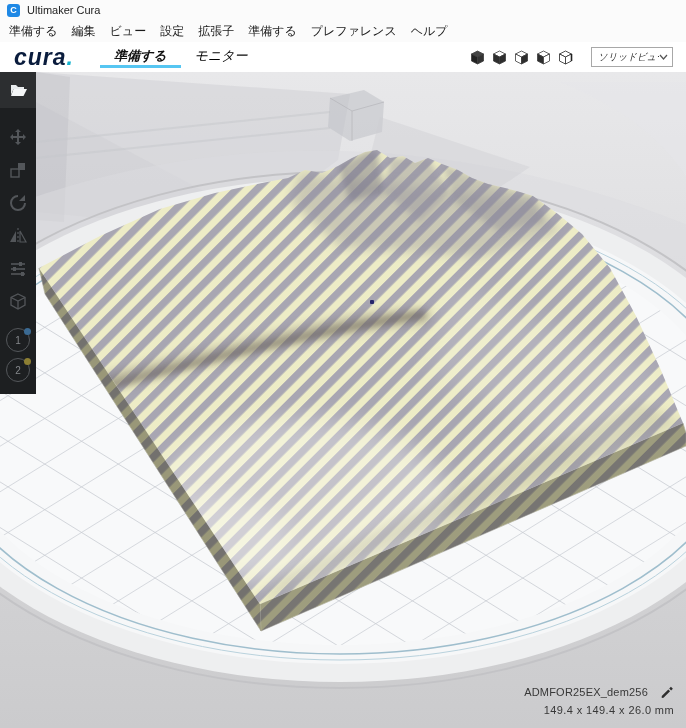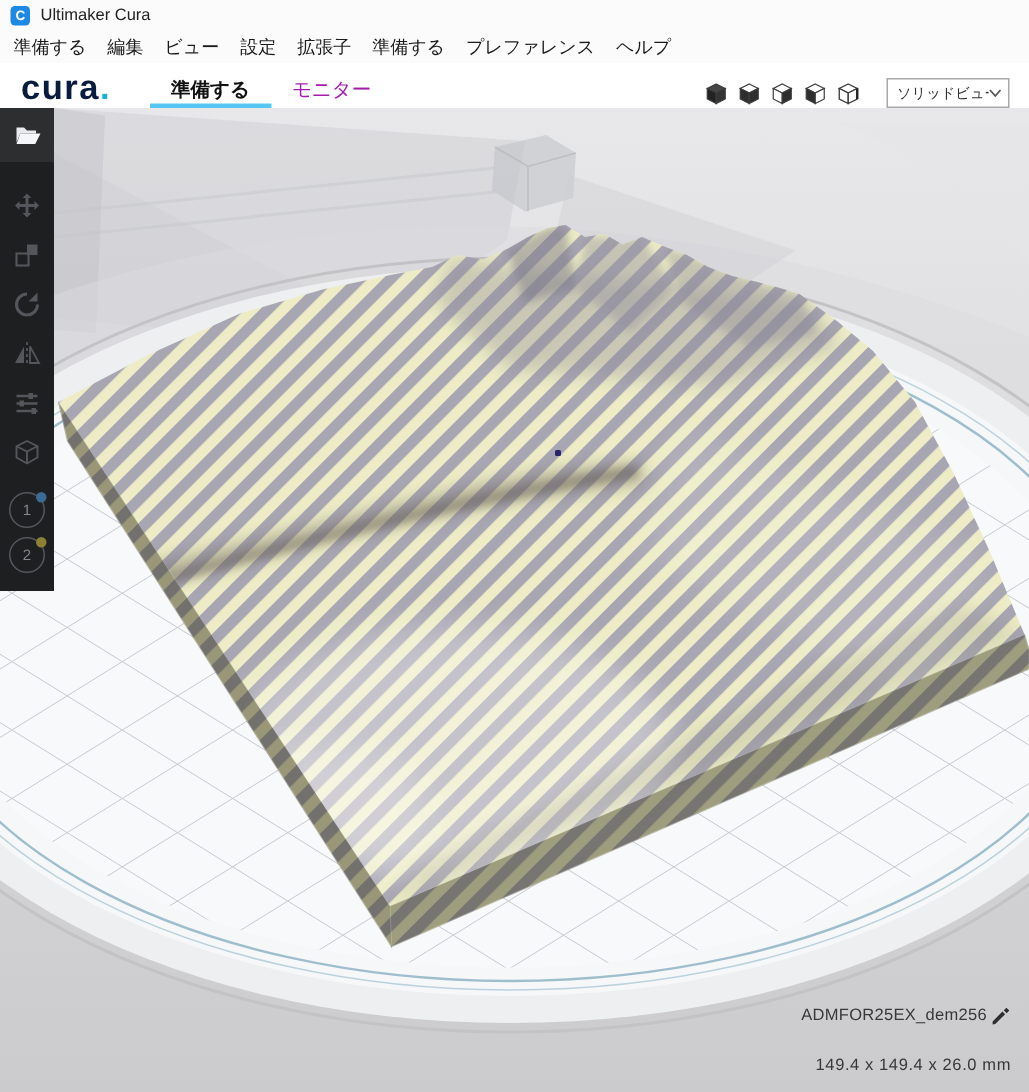--- a/index.html
+++ b/index.html
@@ -11,30 +11,30 @@
     background:#fbfbfb; }
   .app-icon { width:13px; height:13px; border-radius:3px; background:#1e88e5;
     color:#fff; font-size:9px; font-weight:bold; display:flex; align-items:center;
     justify-content:center; margin-right:7px; }
   .titletext { font-size:11px; color:#222; }
 
   .menubar { height:22px; display:flex; align-items:center; background:#fbfbfb;
     padding-left:2px; }
   .menu-item { font-size:12px; color:#1a1a1a; padding:0 7px; cursor:default; }
 
-  .header { height:30px; background:#ffffff; display:flex; align-items:flex-end;
-    padding-left:14px; position:relative; }
+  .header { height:30px; background:#ffffff; display:flex; align-items:center;
+    padding-left:14px; position:relative;font-style:italic; }
   .logo { display:flex; align-items:center; font-size:23px; font-weight:bold;
     color:#0a1c3d; letter-spacing:1px; }
   .logo .dot { color:#14b2ce; }
   .tabs { display:flex; margin-left:26px; }
   .tab { font-size:13px; display:flex; align-items:center; padding:0 14px;
     border-bottom:3px solid transparent; }
   .tab.active { color:#111; font-weight:bold; border-bottom-color:#56c6f2; }
-  .tab.inactive { color:#a21caf; }
+  .tab.inactive { color:#000000; }
   .header-right { margin-left:auto; display:flex; align-items:center; gap:5px;
     padding-right:13px; }
   .viewbtn { width:17px; height:17px; display:flex; align-items:center;
     justify-content:center; }
   .dropdown { margin-left:12px; width:82px; height:20px; border:1px solid #a8a8a8;
     background:#fff; display:flex; align-items:center; font-size:9.5px; color:#333;
     padding:0 4px 0 6px; }
   .dropdown .dd-label { flex:1; white-space:nowrap; overflow:hidden; }
 
   
@@ -55,23 +55,23 @@
     border:1.5px solid #54575b; color:#84878b; font-size:10px; display:flex;
     align-items:center; justify-content:center; }
   .ext-dot { position:absolute; top:-1px; right:-2px; width:7px; height:7px;
     border-radius:50%; }
   .ext-dot.e1 { background:#3b6a93; }
   .ext-dot.e2 { background:#8d7f33; }
 
   
   .model-info { position:absolute; right:12px; bottom:12px; text-align:right; }
   .model-name-row { display:flex; align-items:center; justify-content:flex-end;
-    gap:2px; }
+    gap:12px; }
   .model-name { font-size:11px; color:#383838; letter-spacing:0.2px; }
-  .model-dims { margin-top:20px; font-size:11px; color:#383838;
+  .model-dims { margin-top:5px; font-size:11px; color:#383838;
     letter-spacing:0.4px; }
 </style>
 </head>
 <body>
 
 <div class="titlebar">
   <div class="app-icon">C</div>
   <div class="titletext">Ultimaker Cura</div>
 </div>
 

